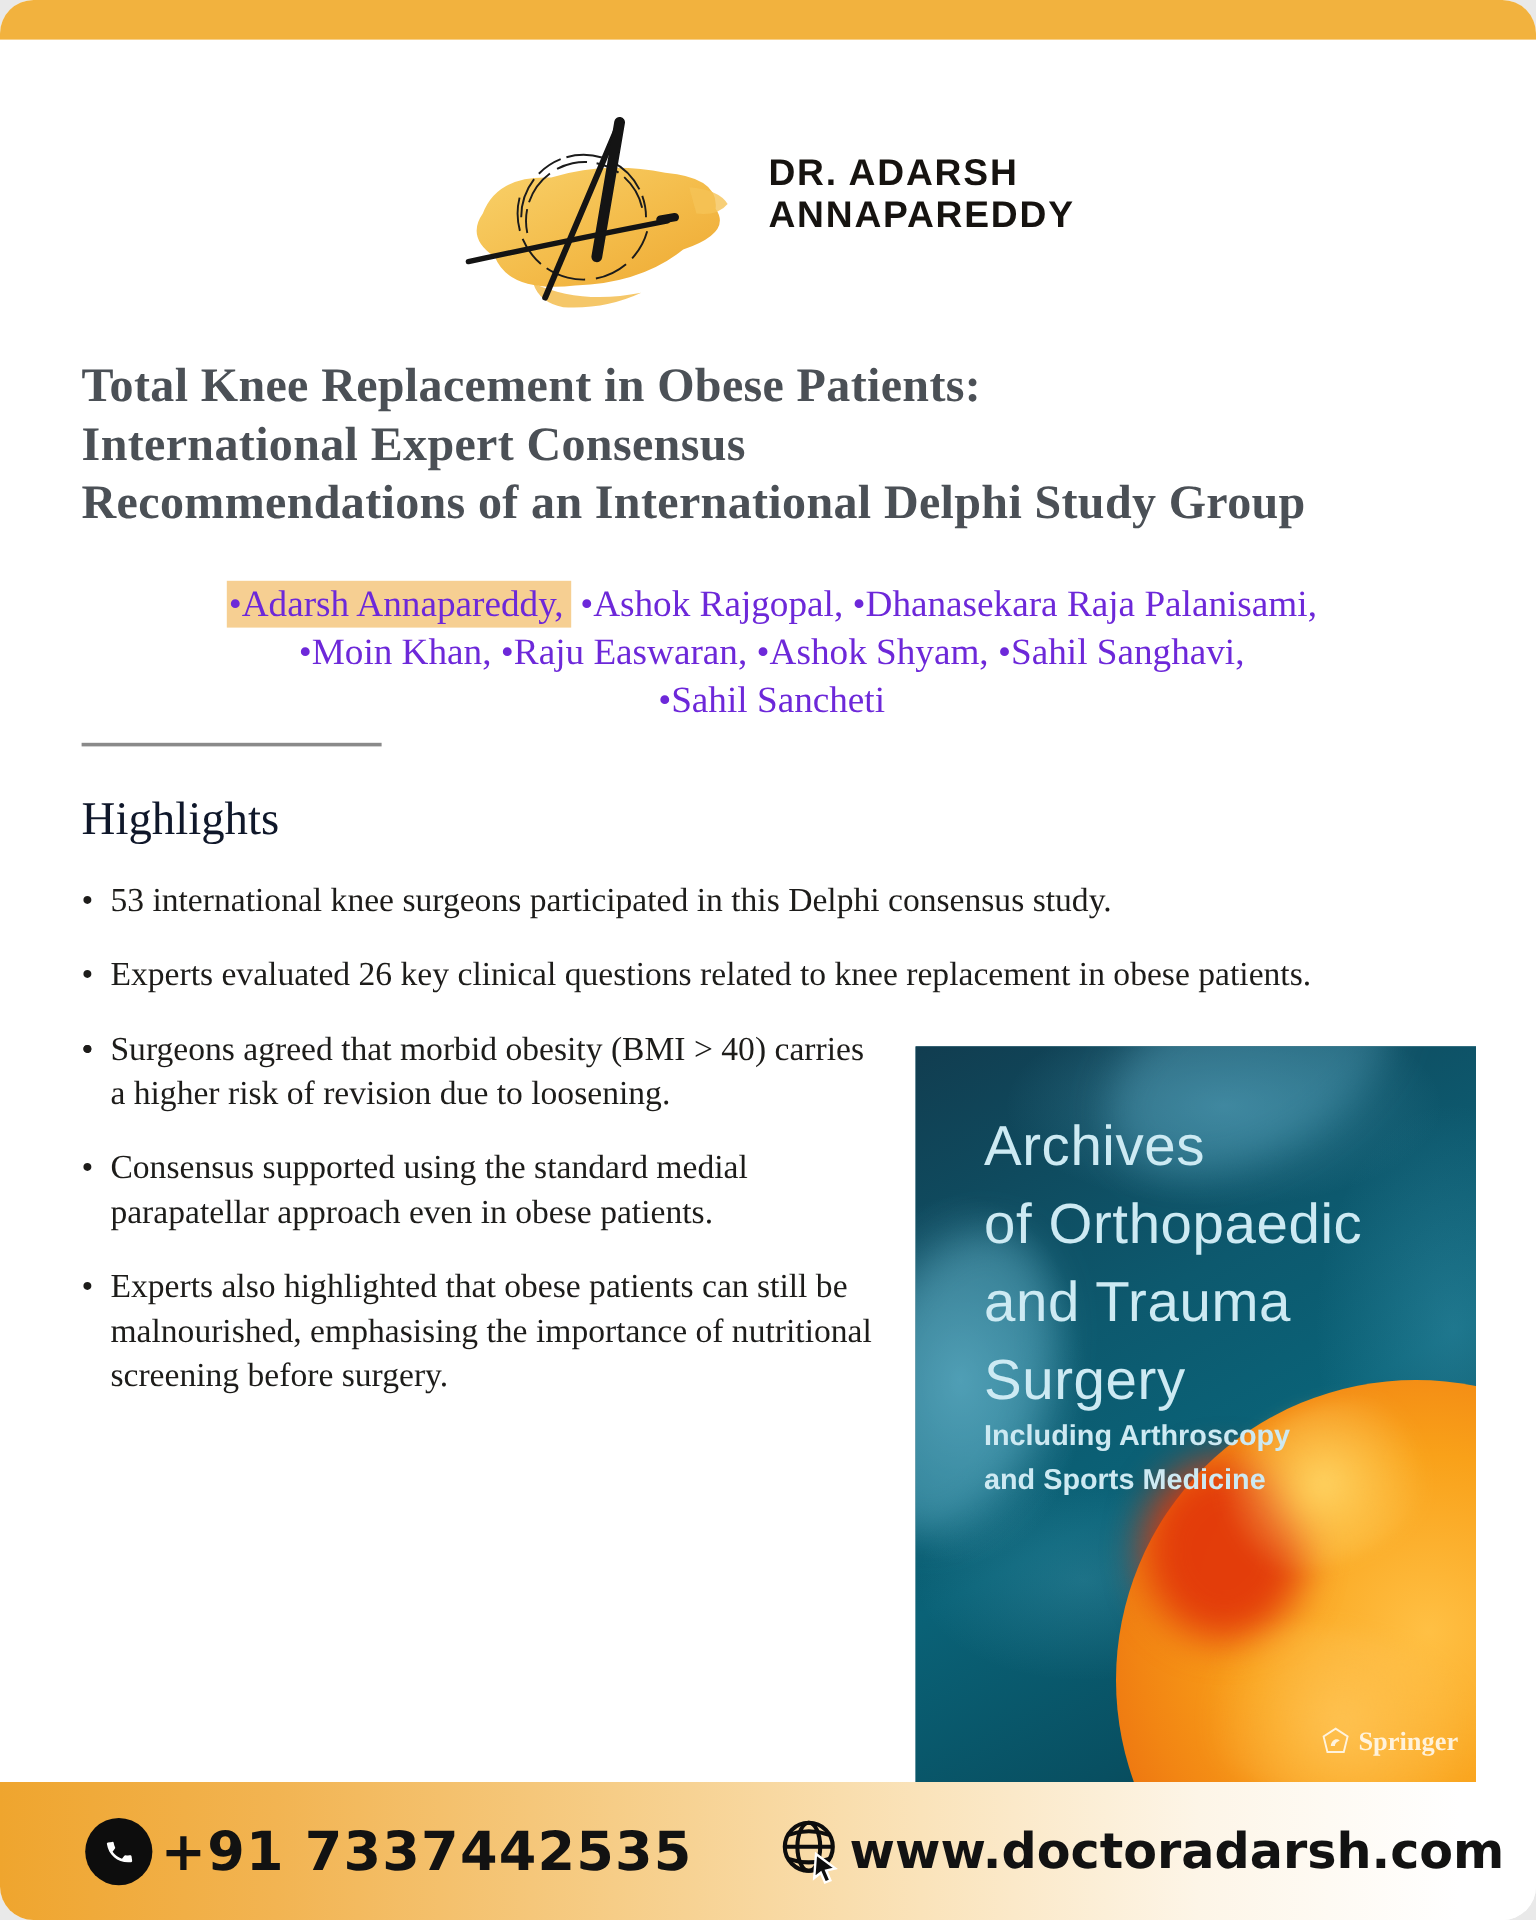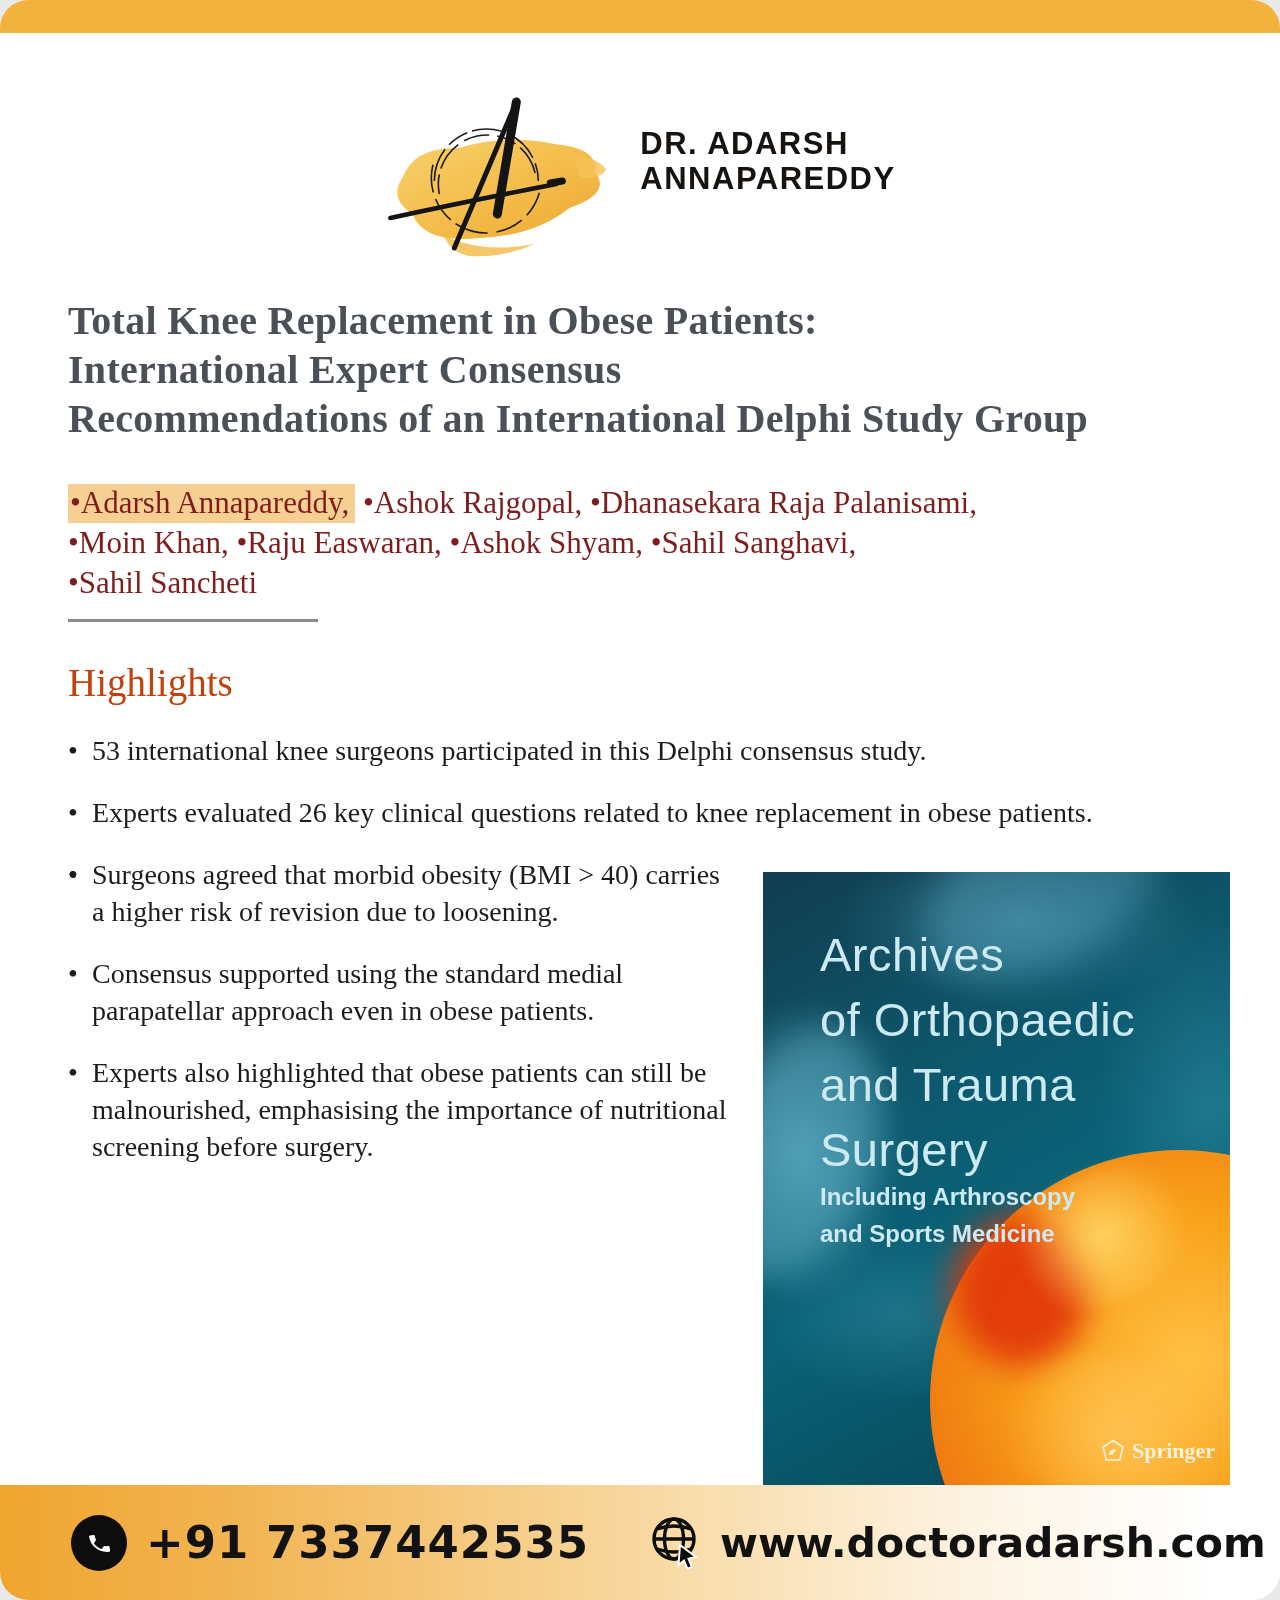--- a/index.html
+++ b/index.html
@@ -16,25 +16,25 @@
   
   .logo-row { position:absolute; top:86px; left:50%; transform:translateX(-50%);
     display:flex; align-items:center; gap:6px; }
   .logo-art { position:relative; width:250px; height:180px; flex:0 0 auto; }
   .logo-text { font-family:"Liberation Sans", sans-serif; font-weight:700;
     font-size:31px; line-height:1.12; letter-spacing:1.5px; color:#161310; padding-bottom:28px; }
 
   
   .main { position:absolute; left:68px; top:296px; width:1150px; }
   .title-line { font-size:40px; font-weight:700; color:#4b5056; line-height:49px; letter-spacing:.3px; }
-  .authors { margin-top:40px; font-size:31px; line-height:40px; color:#7f1d1d; }
+  .authors { margin-top:40px; font-size:31px; line-height:40px; color:#6d28d9;text-align:center; }
   .hl { background:#F6CF92; padding:1px 6px 3px 2px; }
   .authors-underline { width:250px; height:3px; background:#8a8a8a; margin-top:16px; }
 
-  .highlights-heading { margin-top:38px; font-size:39px; font-weight:400; color:#c2410c; line-height:46px; }
+  .highlights-heading { margin-top:38px; font-size:39px; font-weight:400; color:#0f172a; line-height:46px; }
 
   .bullets { margin-top:26px; }
   .bullet { position:relative; padding-left:24px; font-size:28px; line-height:37px; margin-bottom:25px; color:#1d1c1a; }
   .bullet .dot { position:absolute; left:0; top:0; }
   .bullet.narrow { max-width:662px; }
   .bullet.small-dot { padding-left:26px; margin-left:2px; }
   .bullet.small-dot .dot { font-size:20px; top:2px; }
 
   
   .cover {
@@ -67,21 +67,21 @@
     font-size:47px; line-height:65px; color:#cdeaf3; letter-spacing:.5px; }
   .cover-sub { position:absolute; left:57px; top:306px; z-index:3;
     font-family:"Liberation Sans", sans-serif; font-weight:700;
     font-size:24px; line-height:37px; color:#cde9f2; }
   .springer { position:absolute; left:338px; top:566px; z-index:3; display:flex; align-items:center; gap:7px;
     color:rgba(255,255,255,.82); font-family:"Liberation Serif", serif; font-weight:700; font-size:22px; }
 
   
   .footer-bar { position:absolute; left:0; top:1485px; width:1280px; height:115px;
     background:linear-gradient(90deg, #efa52e 0%, #f2b452 18%, #f6cd87 40%, #fae3ba 60%, #fdf5e7 78%, #ffffff 95%); }
-  .f-group { position:absolute; top:0; height:115px; display:flex; align-items:center; gap:18px;
+  .f-group { position:absolute; top:0; height:115px; display:flex; align-items:center; gap:6px;
     font-family:"DejaVu Sans", sans-serif; font-weight:700; color:#121212; }
   .f-phone { left:70px; font-size:45px; letter-spacing:1px; }
   .f-web { left:650px; font-size:41px; }
   .icon-wrap { display:flex; align-items:center; }
 </style>
 </head>
 <body>
 
 <div class="page">
 

